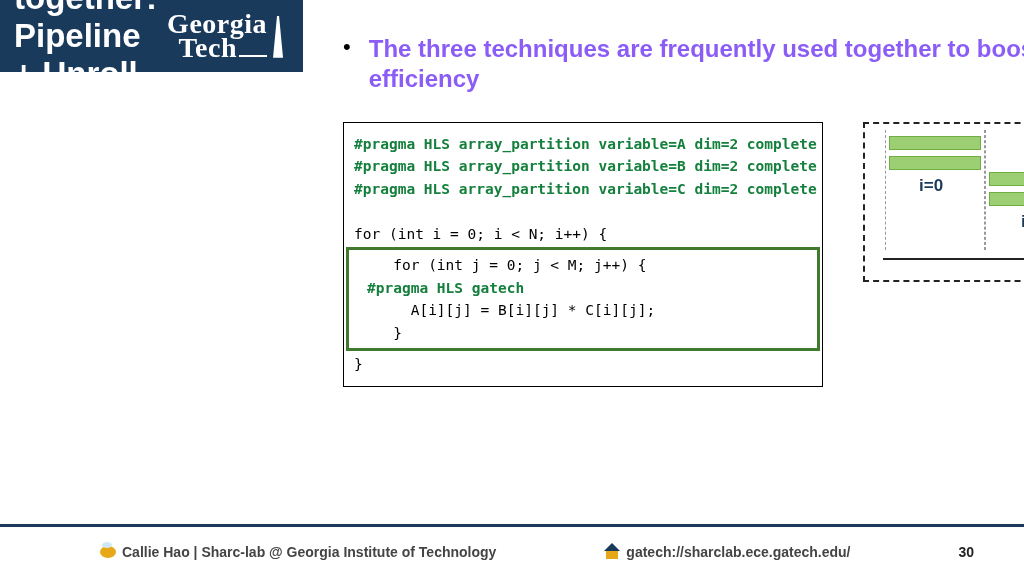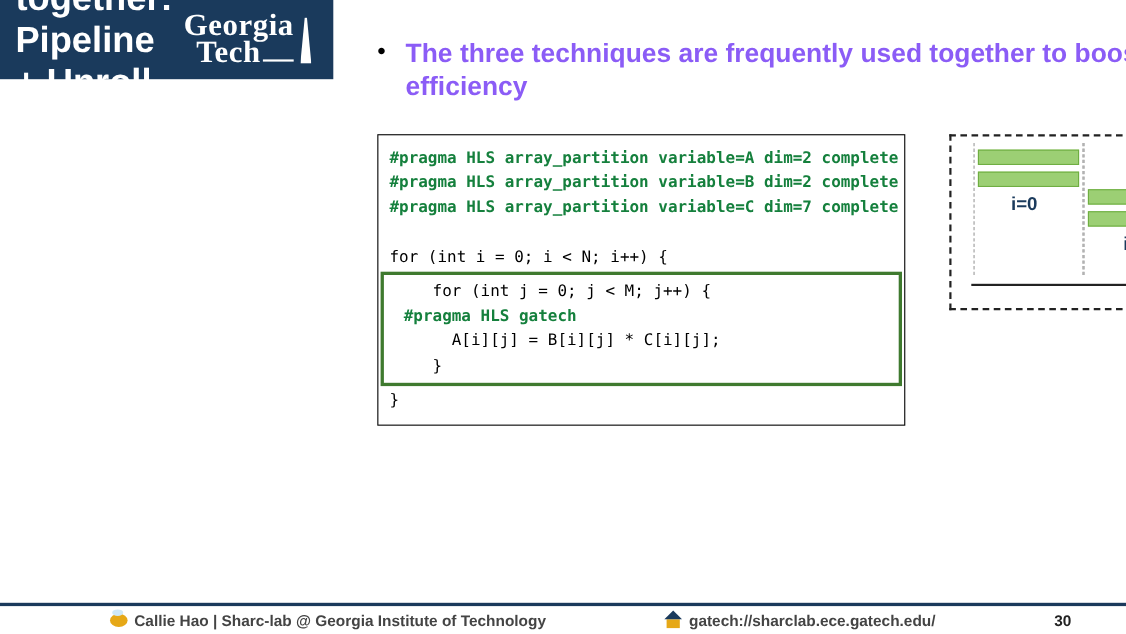--- a/index.html
+++ b/index.html
@@ -20,21 +20,21 @@
   .code-box { border: 1px solid #000; width: 480px; padding: 10px 0 10px 0; font-family: "Courier New", monospace; font-size: 14.5px; line-height: 1.55; position: relative; }
   .code-box pre { white-space: pre; margin: 0; padding: 0 10px; }
   .pragma { color: #15803d; font-weight: 700; }
   .unroll-box { border: 3px solid #3f7a2f; margin: 2px 2px 2px 2px; padding: 4px 8px; }
   .diagram { position: relative; width: 400px; height: 160px; border: 2px dashed #222; }
   .dcol { position: absolute; top: 6px; height: 120px; border-left: 1px dashed #999; border-right: 1px dashed #999; }
   .bar { position: absolute; height: 14px; background: #9ccf74; border: 1px solid #6fae42; }
   .ilabel { position: absolute; font-size: 17px; font-weight: 700; color: #1a3a5c; }
   .arrow { position: absolute; left: 18px; right: 18px; bottom: 20px; height: 0; border-top: 2px solid #222; }
   .arrow:after { content: ""; position: absolute; right: -2px; top: -6px; border-left: 12px solid #222; border-top: 6px solid transparent; border-bottom: 6px solid transparent; }
-  .footer { position: absolute; left: 0; right: 0; bottom: 0; height: 28px; border-top: 3px solid #1a3a5c; display: flex; align-items: center; justify-content: space-between; padding: 0 40px 0 100px; font-size: 14px; font-weight: 700; color: #444; background: #fff; }
+  .footer { position: absolute; left: 0; right: 0; bottom: 0; height: 52px; border-top: 3px solid #1a3a5c; display: flex; align-items: center; justify-content: space-between; padding: 0 40px 0 100px; font-size: 14px; font-weight: 700; color: #444; background: #fff; }
   .footer-left, .footer-mid { display: flex; align-items: center; gap: 6px; }
   .footer-right { color: #222; font-size: 14px; padding-right: 10px; }
   .ico-bee { width: 16px; height: 12px; background: #e6a817; border-radius: 50% 50% 50% 50%; position: relative; display: inline-block; }
   .ico-bee:before { content: ""; position: absolute; top: -4px; left: 2px; width: 10px; height: 6px; background: #cfe8f7; border-radius: 50%; }
   .ico-home { width: 16px; height: 14px; position: relative; display: inline-block; }
   .ico-home:before { content: ""; position: absolute; bottom: 0; left: 2px; width: 12px; height: 8px; background: #e6a817; }
   .ico-home:after { content: ""; position: absolute; top: -2px; left: 0; border-left: 8px solid transparent; border-right: 8px solid transparent; border-bottom: 8px solid #1a3a5c; }
 </style>
 </head>
 <body>
@@ -60,21 +60,21 @@
     <div class="bullet-row">
       <span class="dot">•</span>
       <span class="bullet-text">The three techniques are frequently used together to boost computation efficiency</span>
     </div>
 
     <div class="content-row">
 
       <div class="code-box">
         <pre><span class="pragma">#pragma HLS array_partition variable=A dim=2 complete</span>
 <span class="pragma">#pragma HLS array_partition variable=B dim=2 complete</span>
-<span class="pragma">#pragma HLS array_partition variable=C dim=7 complete</span>
+<span class="pragma">#pragma HLS array_partition variable=C dim=2 complete</span>
 
 <span>for (int i = 0; i &lt; N; i++) {</span>
 </pre>
         <div class="unroll-box">
 <pre><span>   for (int j = 0; j &lt; M; j++) {</span>
 <span class="pragma">#pragma HLS gatech</span>
 <span>     A[i][j] = B[i][j] * C[i][j];</span>
 <span>   }</span></pre>
         </div>
 <pre><span>}</span></pre>

